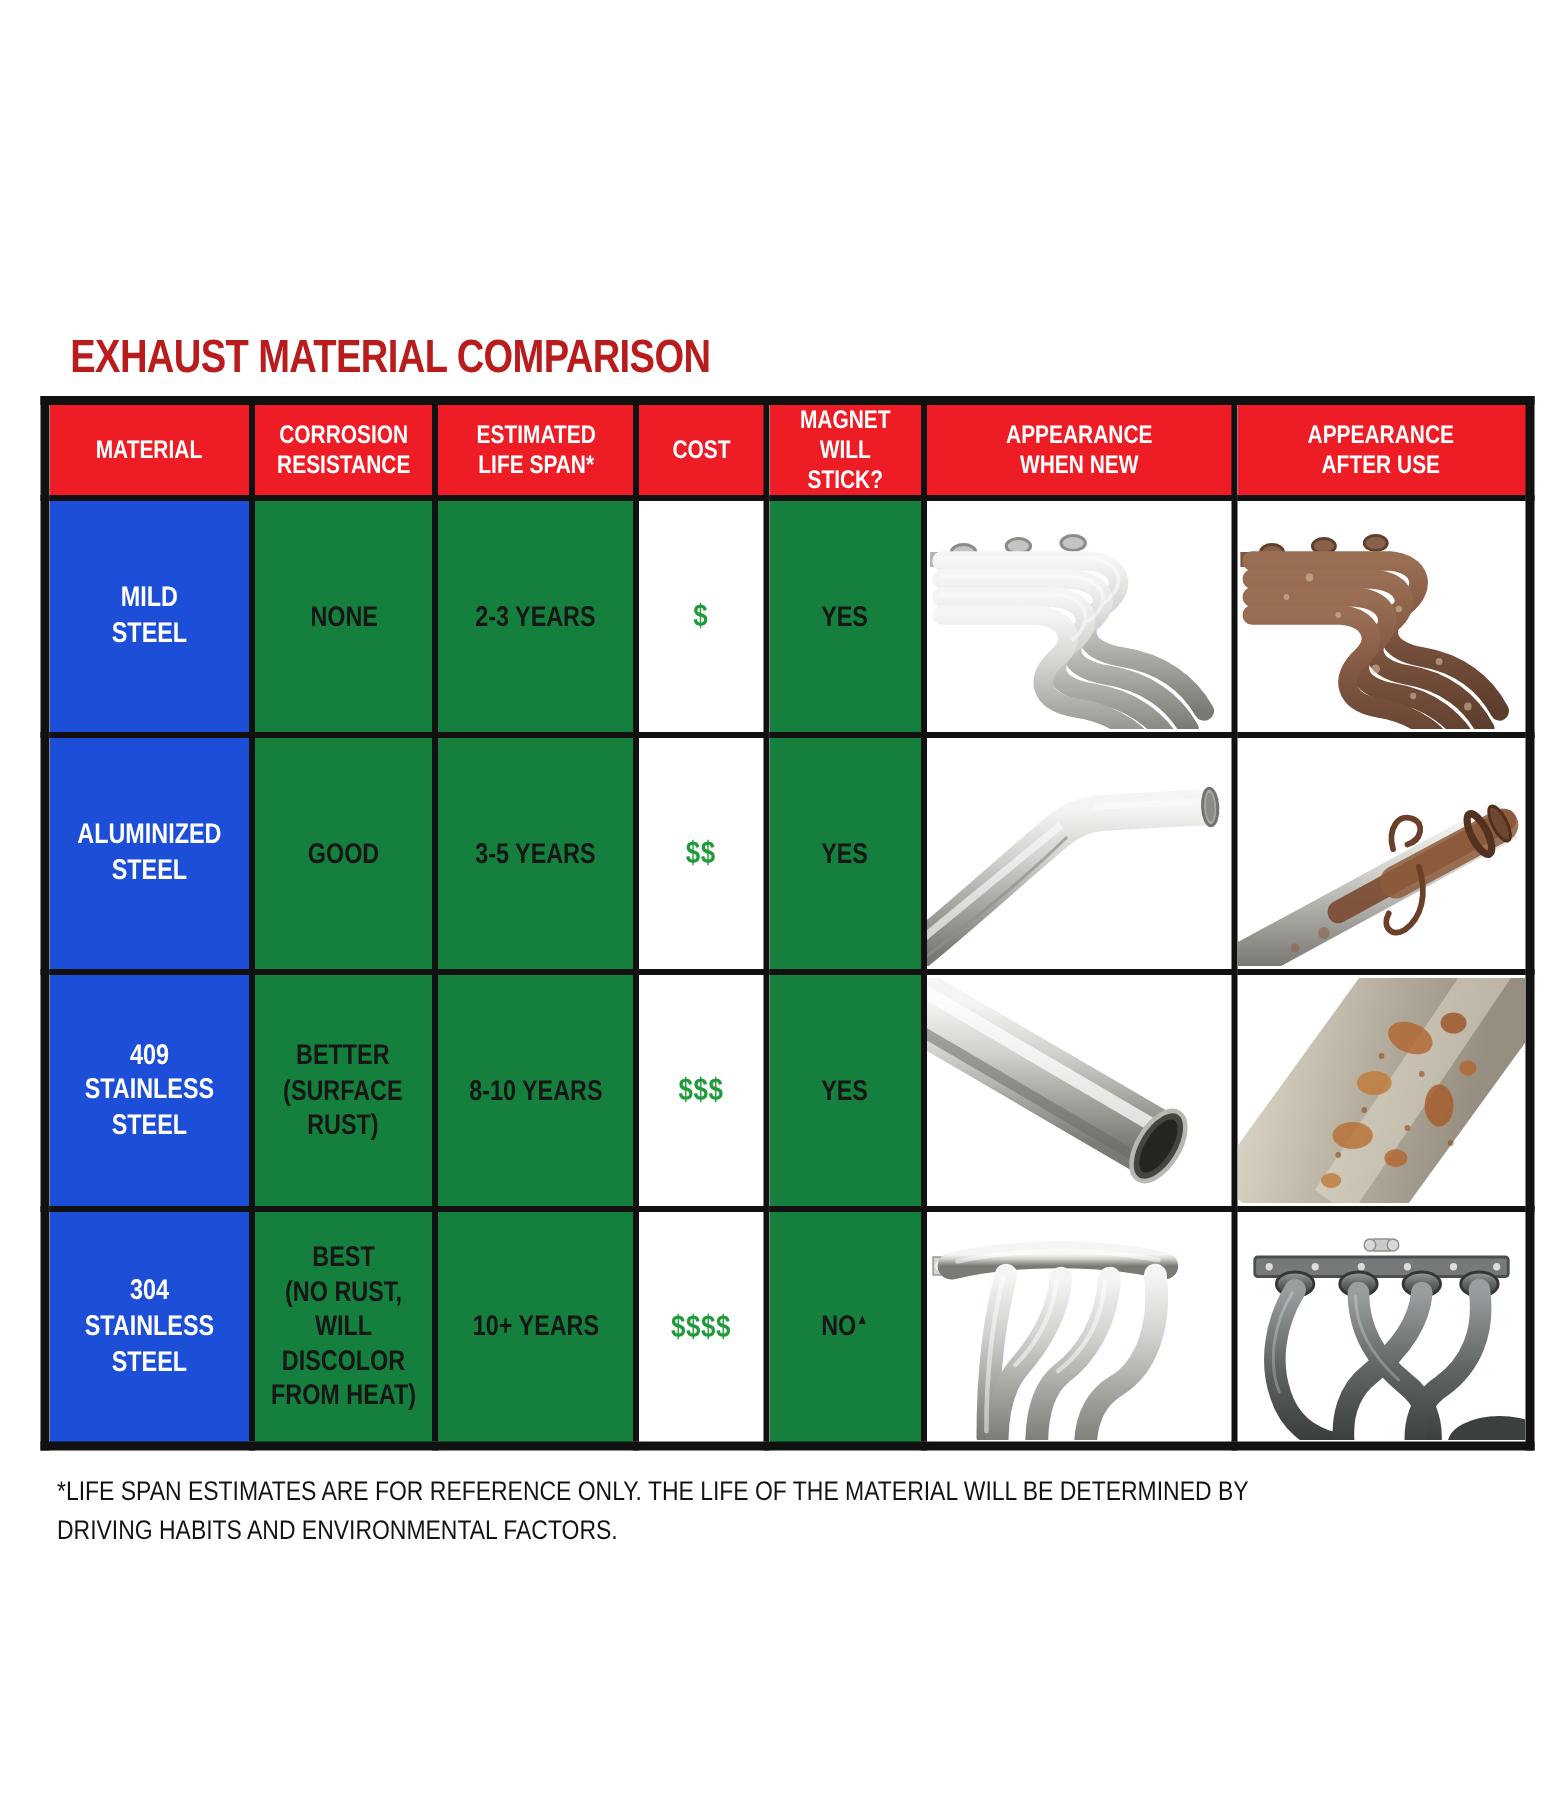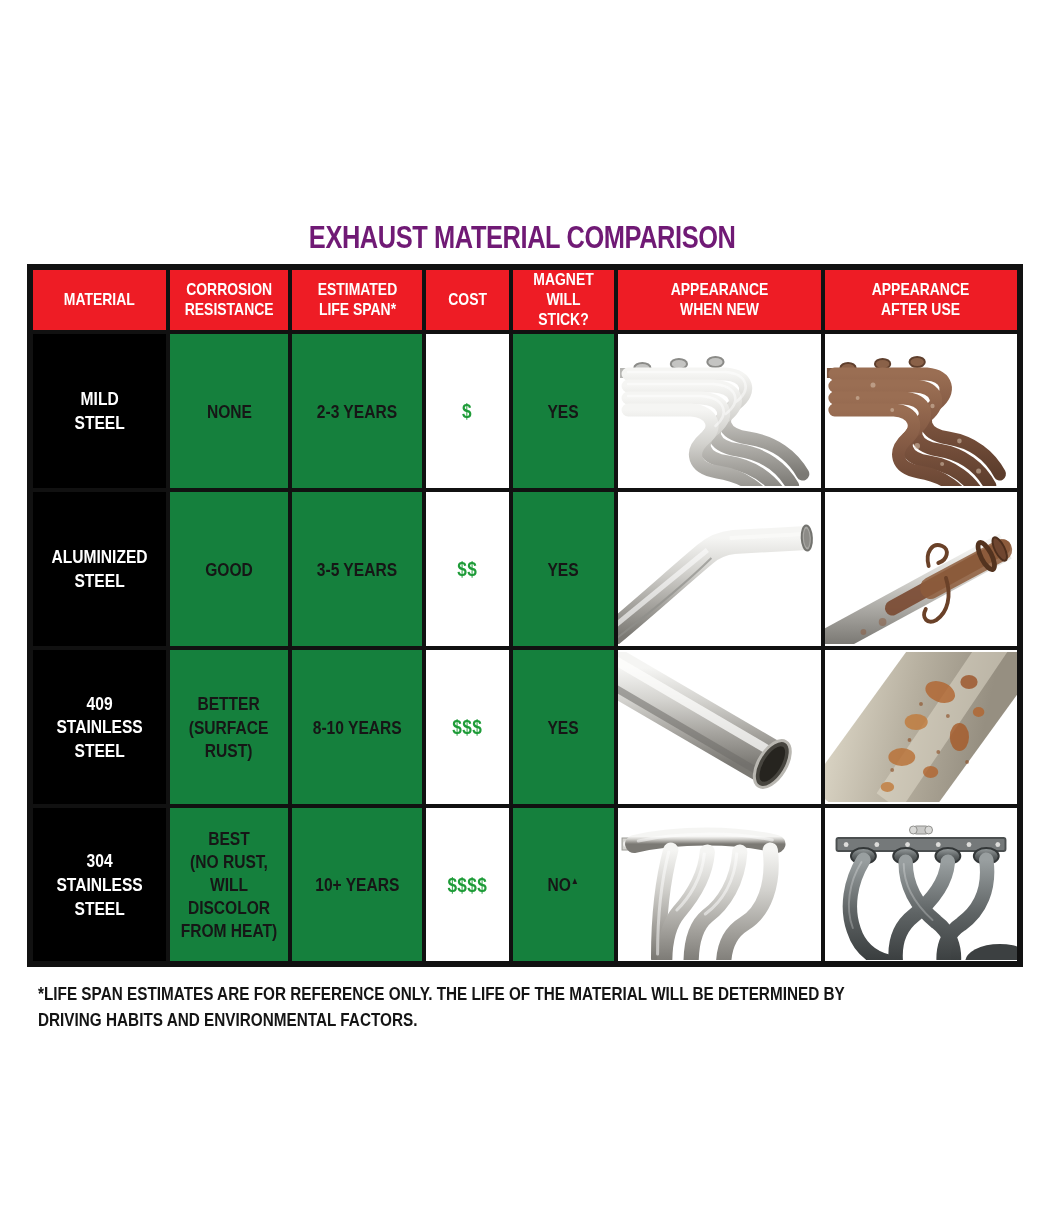--- a/index.html
+++ b/index.html
@@ -1,31 +1,31 @@
 <!DOCTYPE html>
 <html><head>
 <meta charset="utf-8">
 <style>
   html,body{margin:0;padding:0;background:#ffffff;}
   body{width:1044px;height:1213px;font-family:"Liberation Sans","DejaVu Sans",sans-serif;-webkit-font-smoothing:antialiased;}
   .page{width:1044px;position:relative;}
-  .title{padding-top:220px;text-align:center;font-size:31px;font-weight:700;color:#701a75;letter-spacing:-0.5px;}
+  .title{padding-top:220px;font-size:31px;font-weight:700;color:#b91c1c;letter-spacing:-0.5px;}
   .cnd{display:inline-block;transform:scaleX(0.82);transform-origin:50% 50%;white-space:pre-line;}
   .cnd-l{display:inline-block;transform:scaleX(0.85);transform-origin:0 50%;white-space:pre-line;}
   table.cmp{border-collapse:collapse;table-layout:fixed;width:990px;margin:8px 0 0 27px;border:6px solid #111;}
   table.cmp td,table.cmp th{border:4px solid #111;text-align:center;vertical-align:middle;padding:0;overflow:hidden;}
   th.hdr{background:#ee1c25;color:#ffffff;font-size:17px;font-weight:700;height:58px;line-height:1.18;}
-  td.material{background:#000000;color:#ffffff;font-size:19px;font-weight:700;line-height:1.25;}
+  td.material{background:#1d4ed8;color:#ffffff;font-size:19px;font-weight:700;line-height:1.25;}
   td.plain{background:#15803d;color:#161616;font-size:19px;font-weight:700;line-height:1.22;}
   td.cost{background:#ffffff;color:#1f9c39;font-size:21px;font-weight:700;letter-spacing:0.5px;}
   td.photo{background:#ffffff;}
   tr.datarow{height:158px;}
   td.photo svg{display:block;width:100%;height:150px;}
   sup.tri{font-size:10px;vertical-align:super;line-height:0;}
-  .footnotes{margin:14px 0 0 38px;color:#141414;font-weight:700;font-size:18px;line-height:1.45;}
+  .footnotes{margin:14px 0 0 38px;color:#141414;font-weight:400;font-size:18px;line-height:1.45;}
   .footnotes .line{white-space:nowrap;}
 </style>
 </head>
 <body>
 
 <svg width="0" height="0" style="position:absolute">
   <defs>
     <linearGradient id="mg" x1="0" y1="0" x2="0" y2="1">
       <stop offset="0" stop-color="#f5f5f3"></stop>
         <stop offset="0.35" stop-color="#d2d1cd"></stop>

